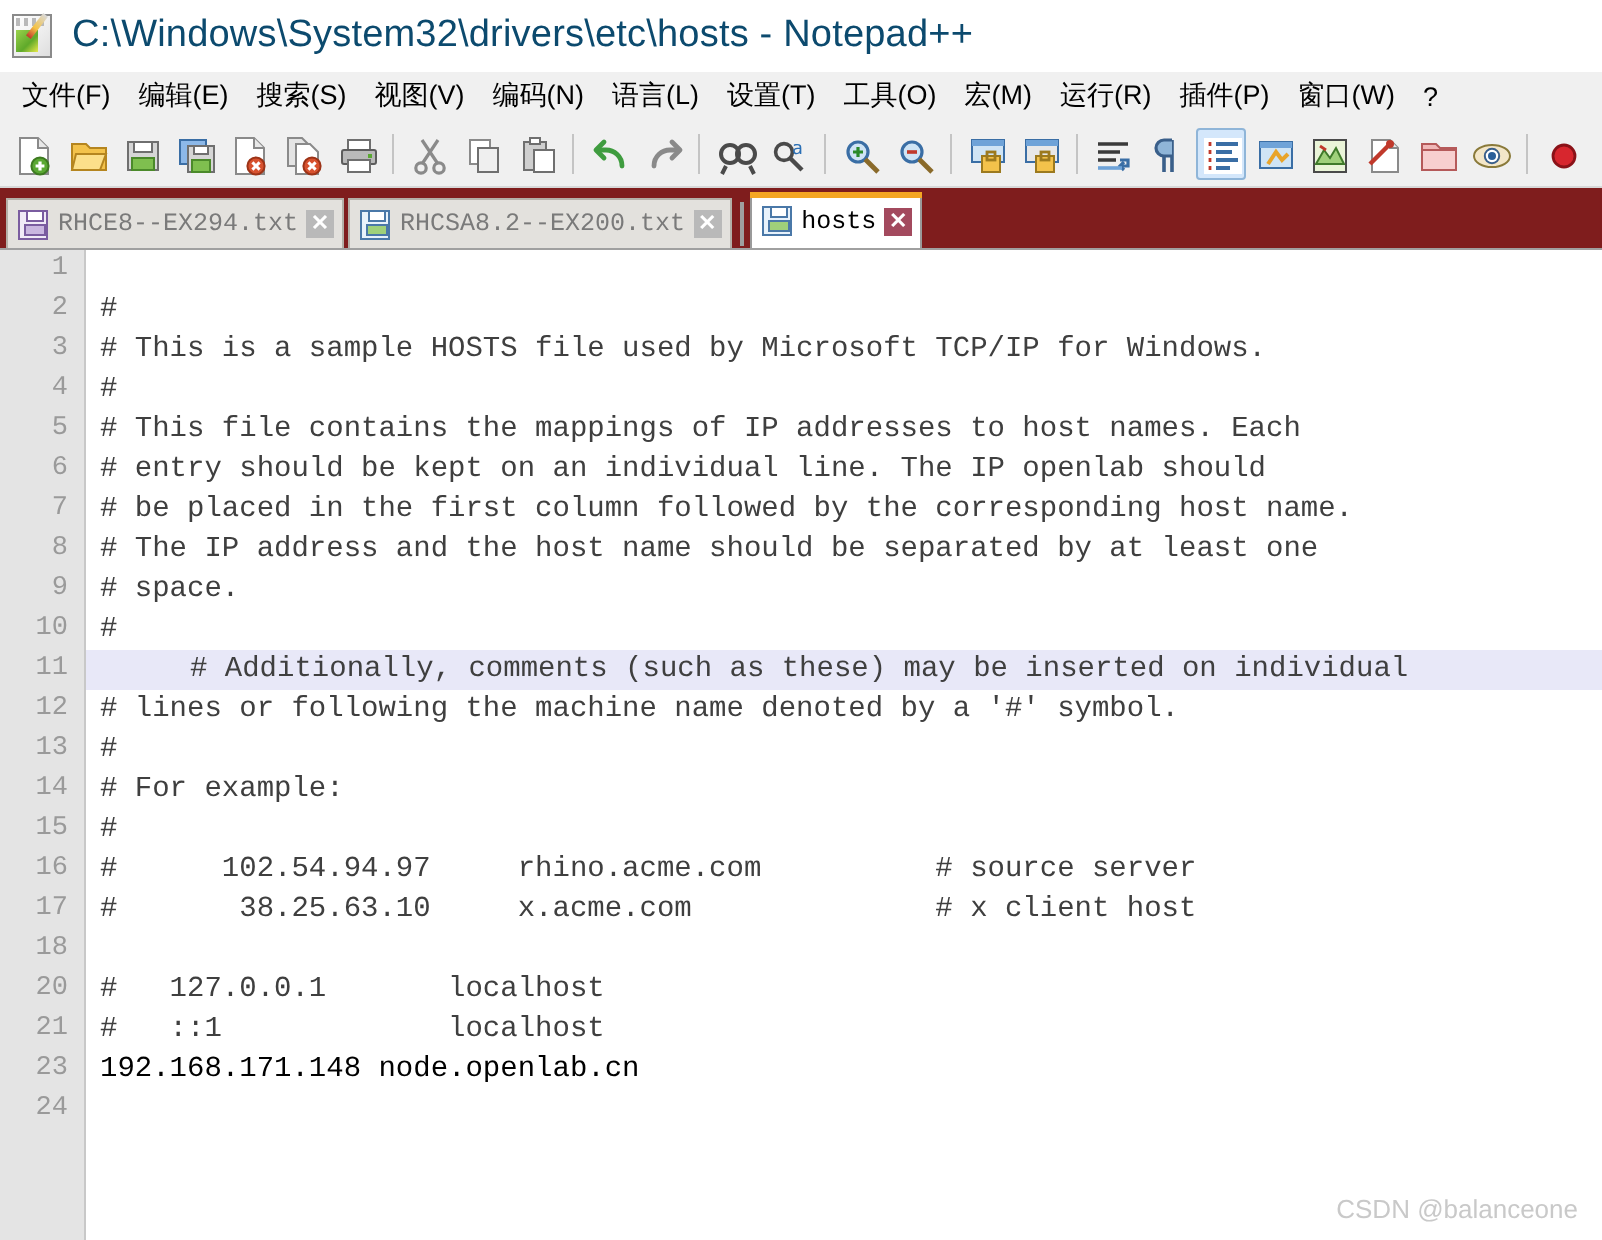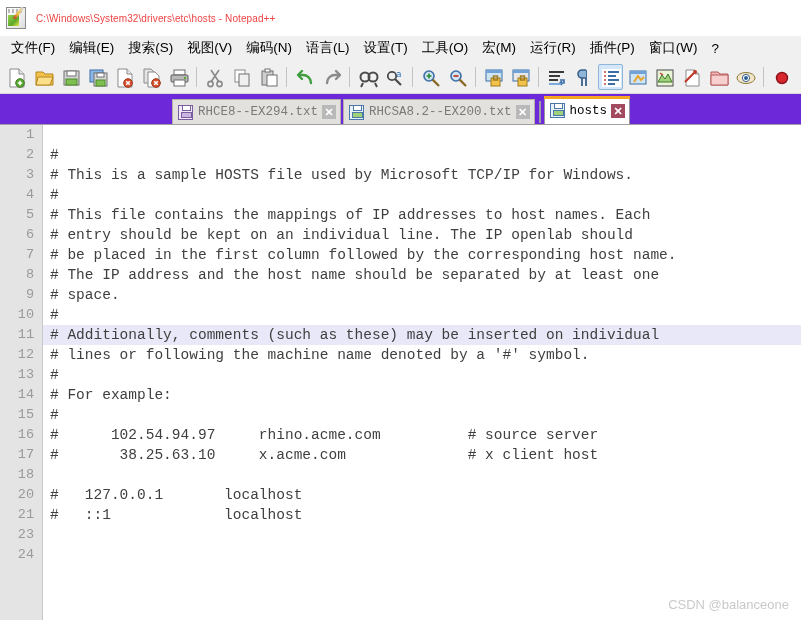--- a/index.html
+++ b/index.html
@@ -50,22 +50,22 @@
     width:11px; height:11px;
     background: linear-gradient(135deg,#9ad24c 0%,#5fa92a 60%,#e8e84a 100%);
   }
   .app-icon .pencil {
     position:absolute; left:13px; top:1px;
     width:3px; height:14px;
     background: linear-gradient(180deg,#d9d9d9,#f5c242 60%, #c0392b 100%);
     transform: rotate(38deg);
   }
   .title-text {
-    font-size: 10px;
-    color: #ef4444;
+    font-size: 19px;
+    color: #0c4a6e;
     white-space: nowrap;
     letter-spacing: .1px;
     text-align: right;
   }
 
   
   .menubar {
     height: 24px;
     flex: 0 0 24px;
     background: #f0f0f0;
@@ -109,27 +109,26 @@
     width: 1px; height: 20px;
     background: #c4c4c4;
     margin: 0 4px;
     flex: 0 0 1px;
   }
 
   
   .tabbar {
     height: 30px;
     flex: 0 0 30px;
-    background: #6d28d9;
+    background: #7f1d1d;
     display: flex;
     align-items: flex-end;
     padding-left: 3px;
     box-sizing: border-box;
     position: relative;
-    justify-content: center;
   }
   .tab {
     height: 25px;
     display: flex;
     align-items: center;
     padding: 0 4px 0 5px;
     margin-right: 2px;
     box-sizing: border-box;
     background: #e3e1dd;
     border: 1px solid #b4b0a8;
@@ -217,21 +216,21 @@
     font-family: "Liberation Mono", monospace;
     font-size: 14.5px;
     line-height: 20px;
   }
   .row {
     height: 20px;
     display: flex;
     align-items: center;
     position: relative;
   }
-  .row.current { background: #e8e8f8; }
+  .row.current { background: #e8e8f8; gap: 45px; }
   .ln {
     width: 34px;
     flex: 0 0 34px;
     text-align: right;
     color: #9a9a9a;
     font-size: 13.5px;
     padding-right: 8px;
     box-sizing: content-box;
     z-index: 3;
     user-select: none;
@@ -592,20 +591,21 @@
         <div class="row">
           <span class="ln">20</span>
           <span class="txt comment">#   127.0.0.1       localhost</span>
         </div>
         <div class="row">
           <span class="ln">21</span>
           <span class="txt comment">#   ::1             localhost</span>
         </div>
         <div class="row">
           <span class="ln">23</span>
+          <span class="txt">192.168.171.148 node.openlab.cn</span>
         </div>
         <div class="row">
           <span class="ln">24</span>
         </div>
       </div>
     <div class="watermark">CSDN @balanceone</div>
   </div>
 
 </div>
 

